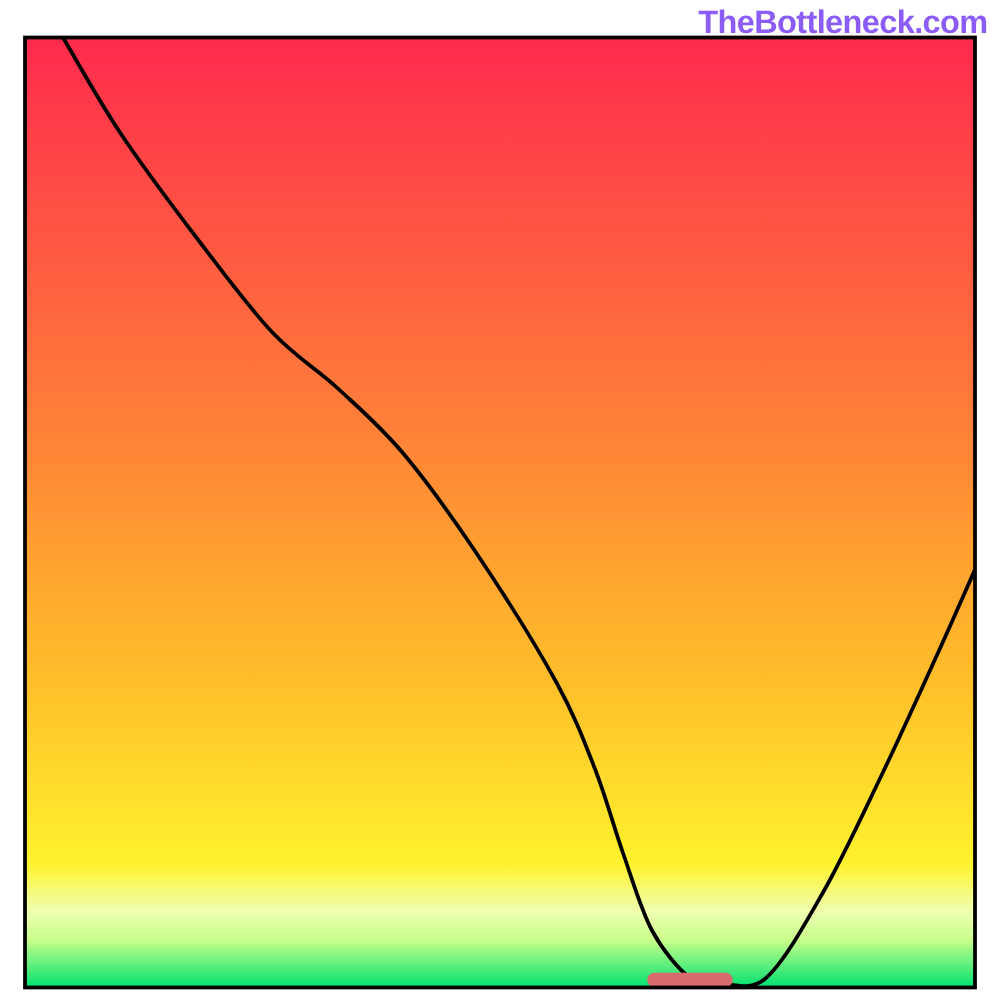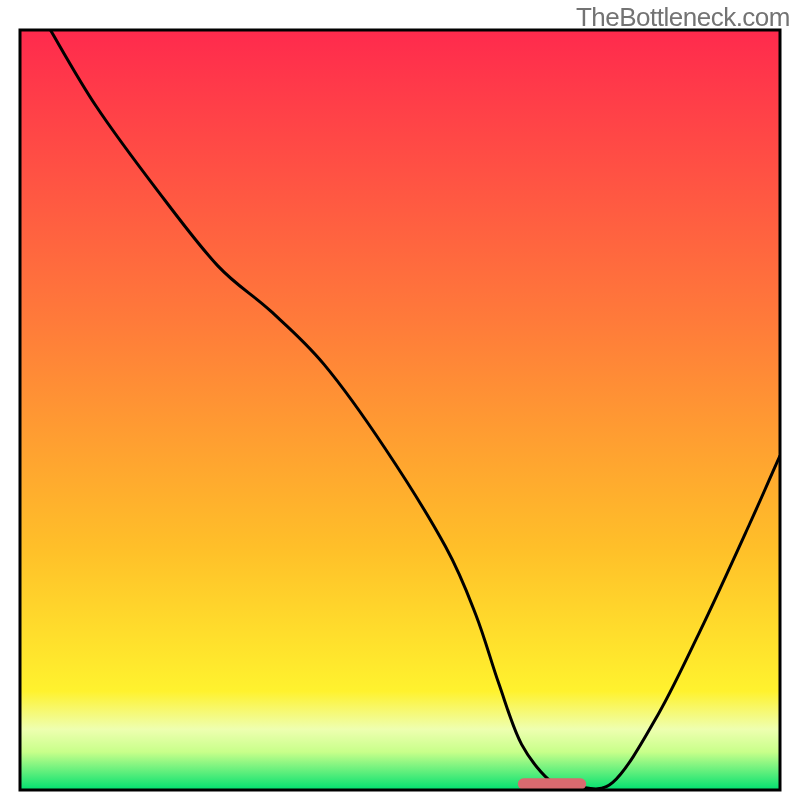--- a/index.html
+++ b/index.html
@@ -13,22 +13,22 @@
   .chart-container {
     position: relative;
     width: 800px;
     height: 800px;
   }
   .watermark {
     position: absolute;
     top: 2px;
     right: 10px;
     font-size: 26px;
-    font-weight: normal;
-    color: #737373;
+    font-weight: bold;
+    color: #8b5cf6;
     letter-spacing: -0.5px;
     z-index: 10;
   }
   svg.plot {
     position: absolute;
     left: 0;
     top: 0;
   }
 </style>
 </head>

